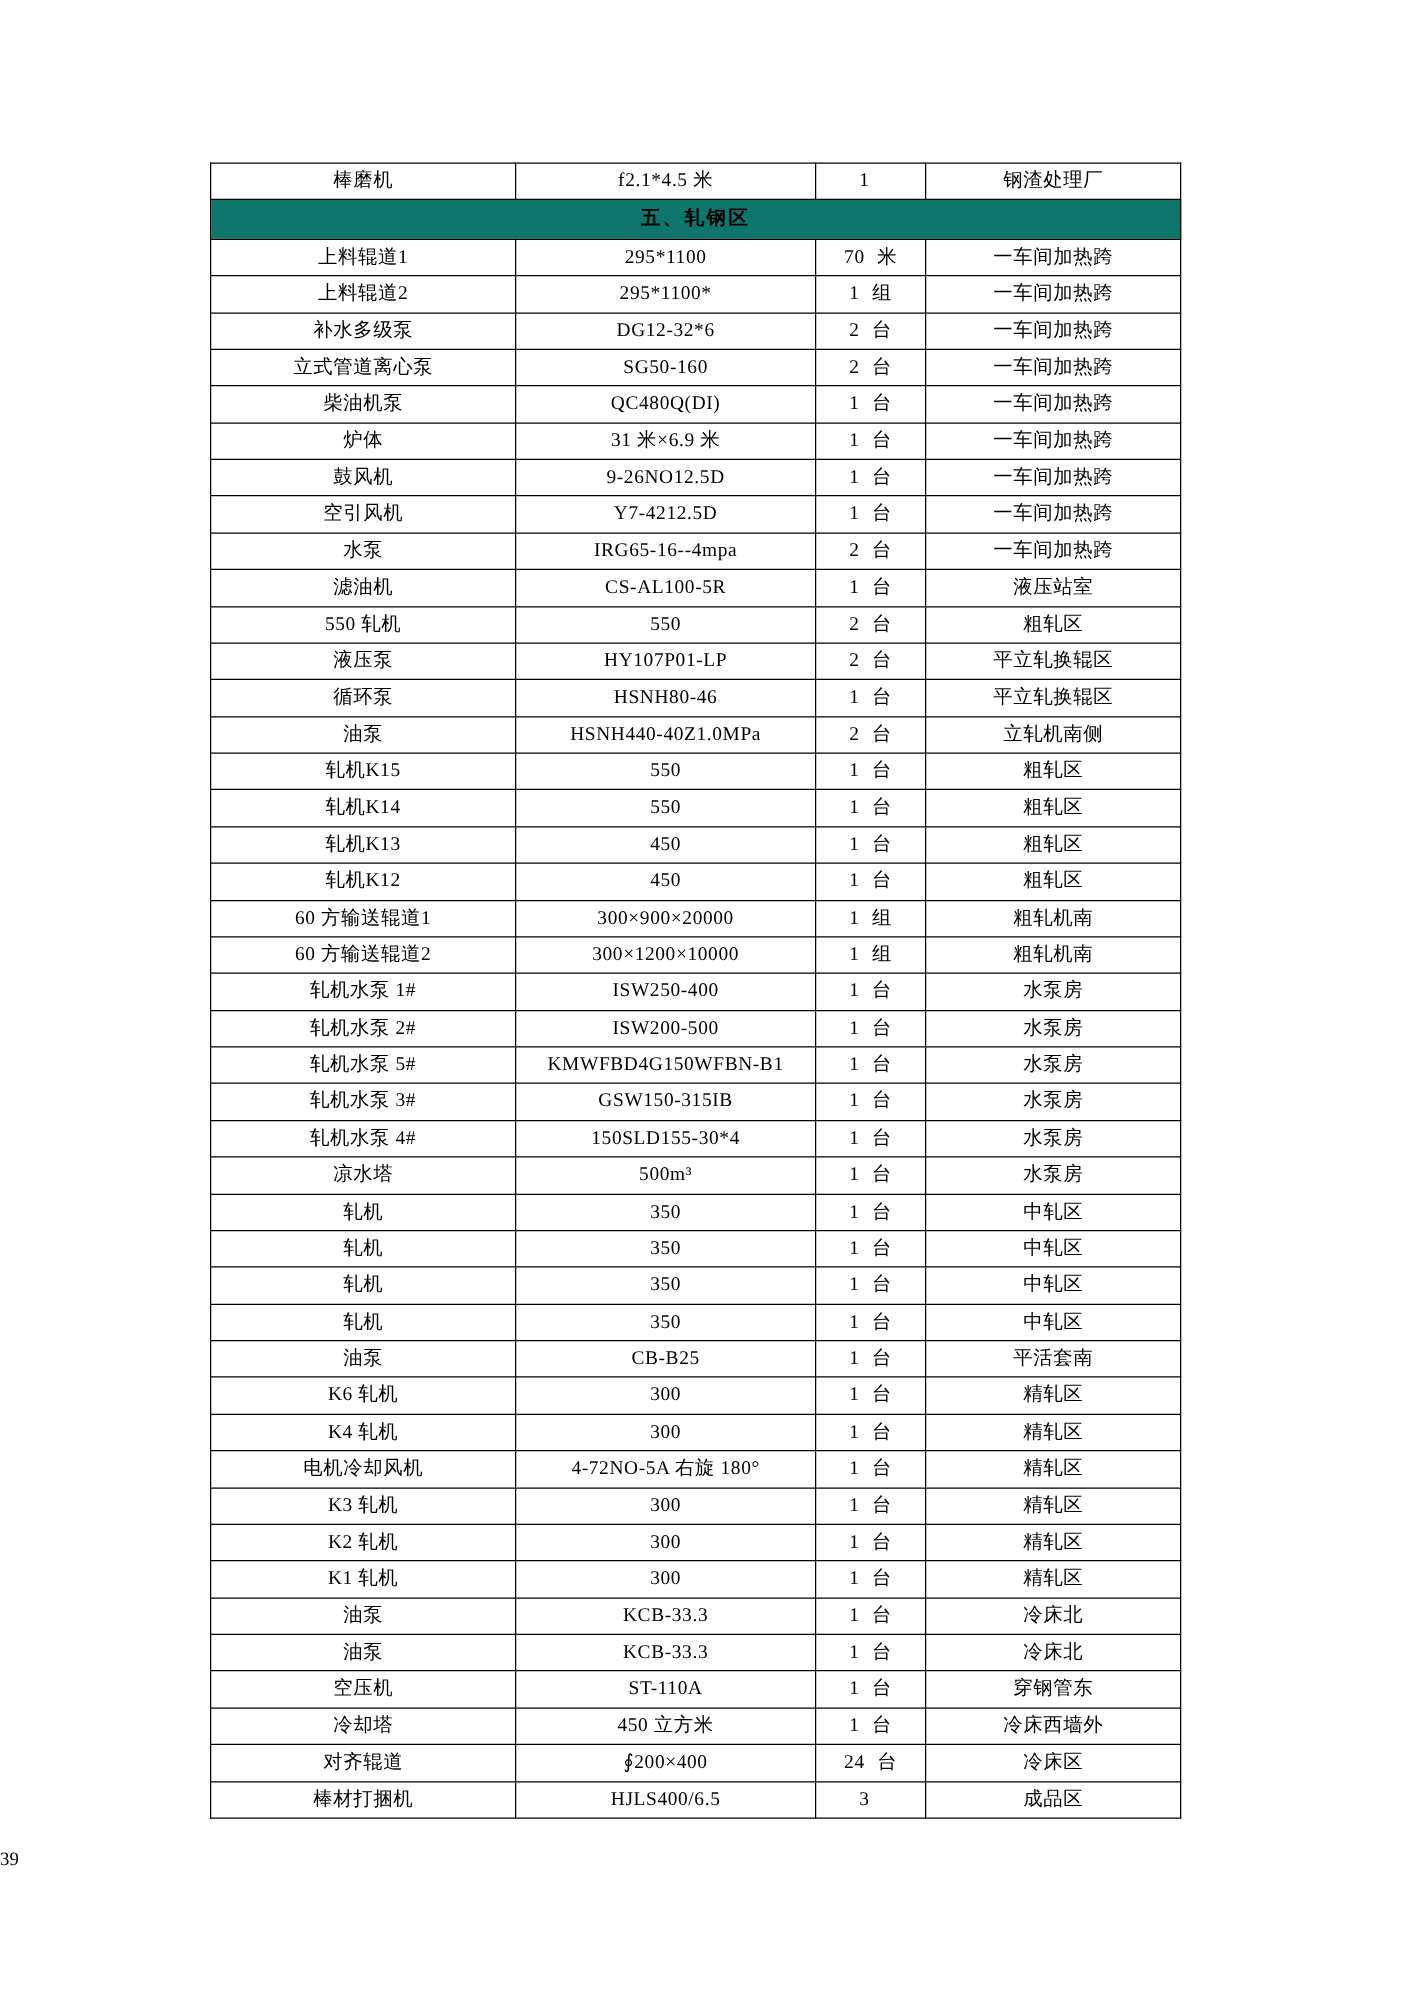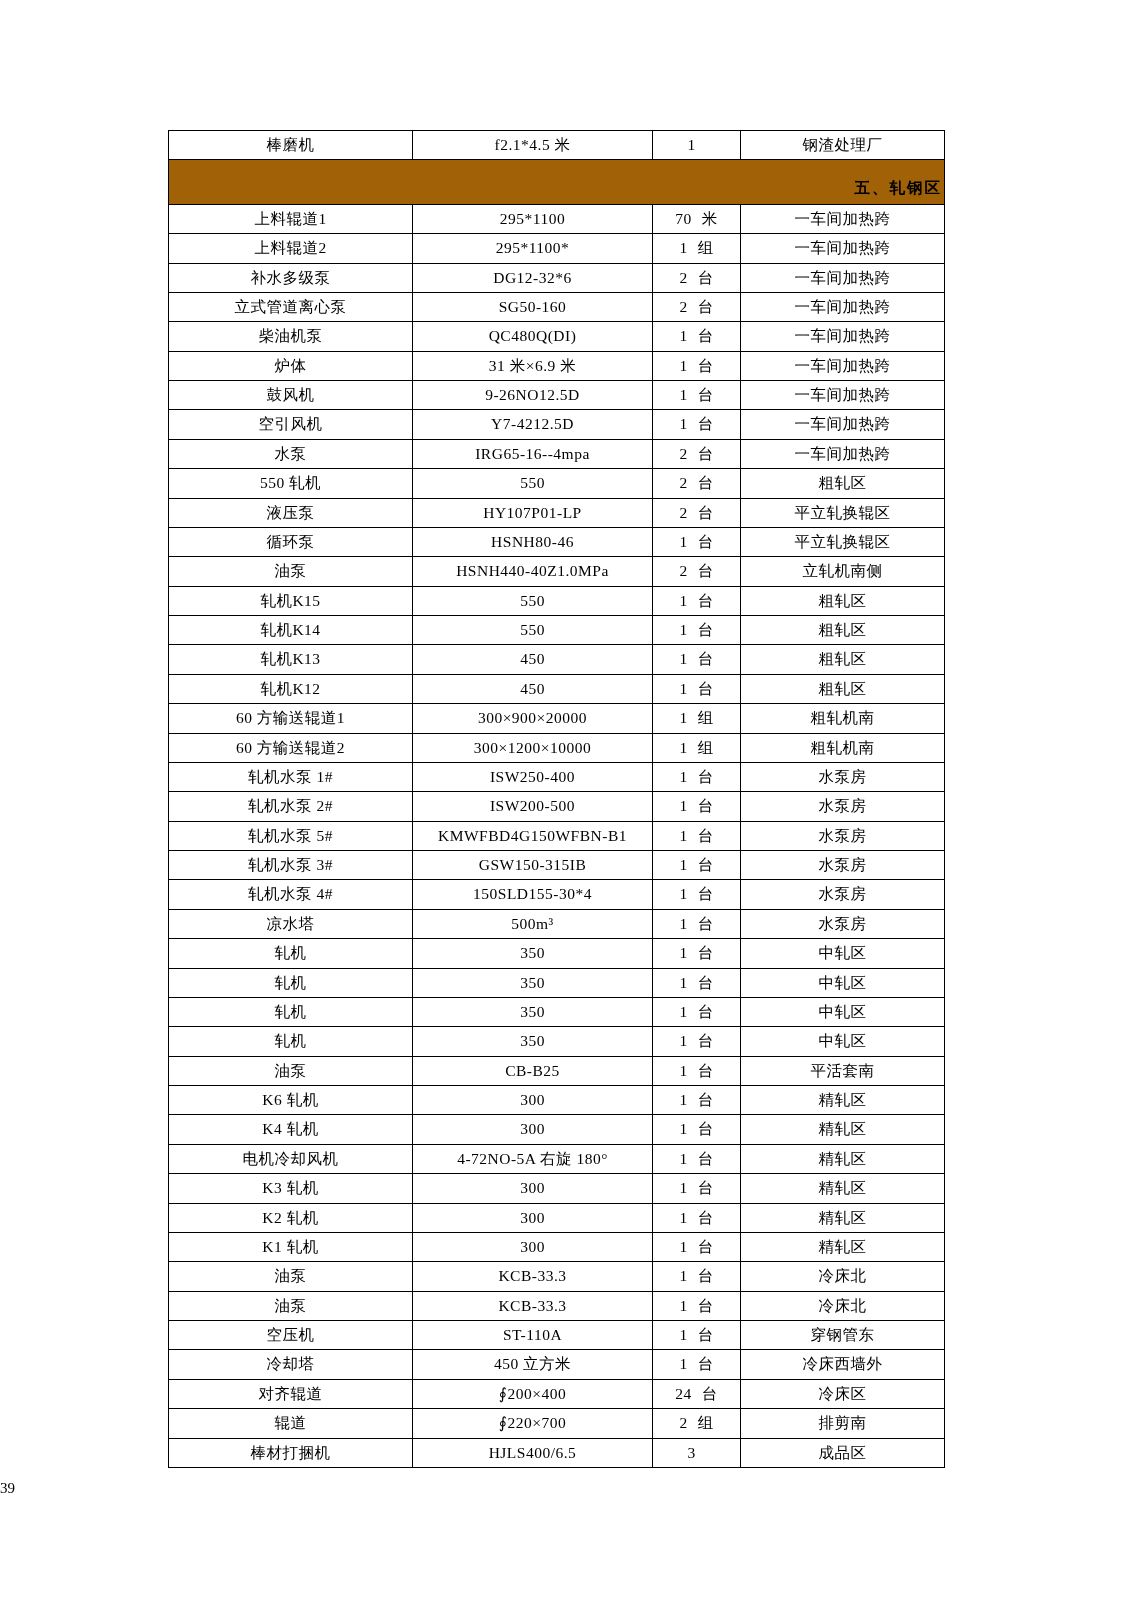--- a/index.html
+++ b/index.html
@@ -43,25 +43,24 @@
     font-family: "Liberation Serif", serif;
     letter-spacing: 0.5px;
     word-wrap: break-word;
   }
   col.c-name { width: 244px; }
   col.c-spec { width: 240px; }
   col.c-qty  { width: 88px; }
   col.c-loc  { width: 204px; }
 
   tr.section-row td {
-    background: #a16207;
+    background: #0f766e;
     font-weight: bold;
     letter-spacing: 2px;
-    padding: 18px 2px 6px 2px;
-    text-align: right;
+    padding: 5px 2px 6px 2px;
   }
   .cell-two {
     display: flex;
     justify-content: center;
     align-items: center;
     gap: 10px;
   }
   .page-number {
     position: absolute;
     left: 0;
@@ -193,20 +192,31 @@
             <td>IRG65-16--4mpa</td>
             <td>
               <span class="cell-two">
                 <span>2</span>
                 <span>台</span>
               </span>
             </td>
             <td>一车间加热跨</td>
           </tr>
           <tr>
+            <td>滤油机</td>
+            <td>CS-AL100-5R</td>
+            <td>
+              <span class="cell-two">
+                <span>1</span>
+                <span>台</span>
+              </span>
+            </td>
+            <td>液压站室</td>
+          </tr>
+          <tr>
             <td>550 轧机</td>
             <td>550</td>
             <td>
               <span class="cell-two">
                 <span>2</span>
                 <span>台</span>
               </span>
             </td>
             <td>粗轧区</td>
           </tr>
@@ -543,31 +553,20 @@
           <tr>
             <td>对齐辊道</td>
             <td>∮200×400</td>
             <td>
               <span class="cell-two">
                 <span>24</span>
                 <span>台</span>
               </span>
             </td>
             <td>冷床区</td>
-          </tr>
-          <tr>
-            <td>辊道</td>
-            <td>∮220×700</td>
-            <td>
-              <span class="cell-two">
-                <span>2</span>
-                <span>组</span>
-              </span>
-            </td>
-            <td>排剪南</td>
           </tr>
           <tr>
             <td>棒材打捆机</td>
             <td>HJLS400/6.5</td>
             <td>
               <span class="cell-two">
                 <span>3</span>
                 <span></span>
               </span>
             </td>

